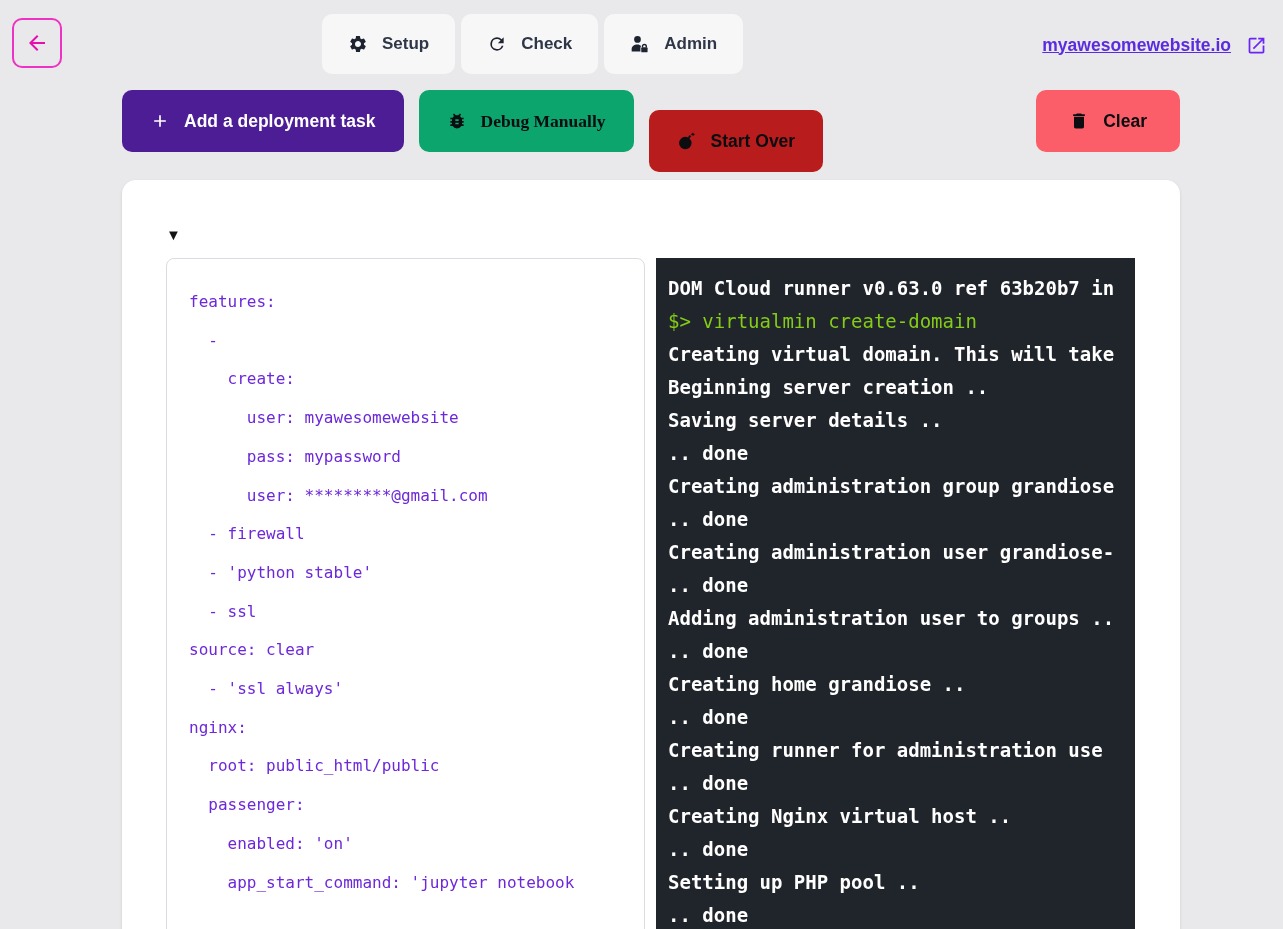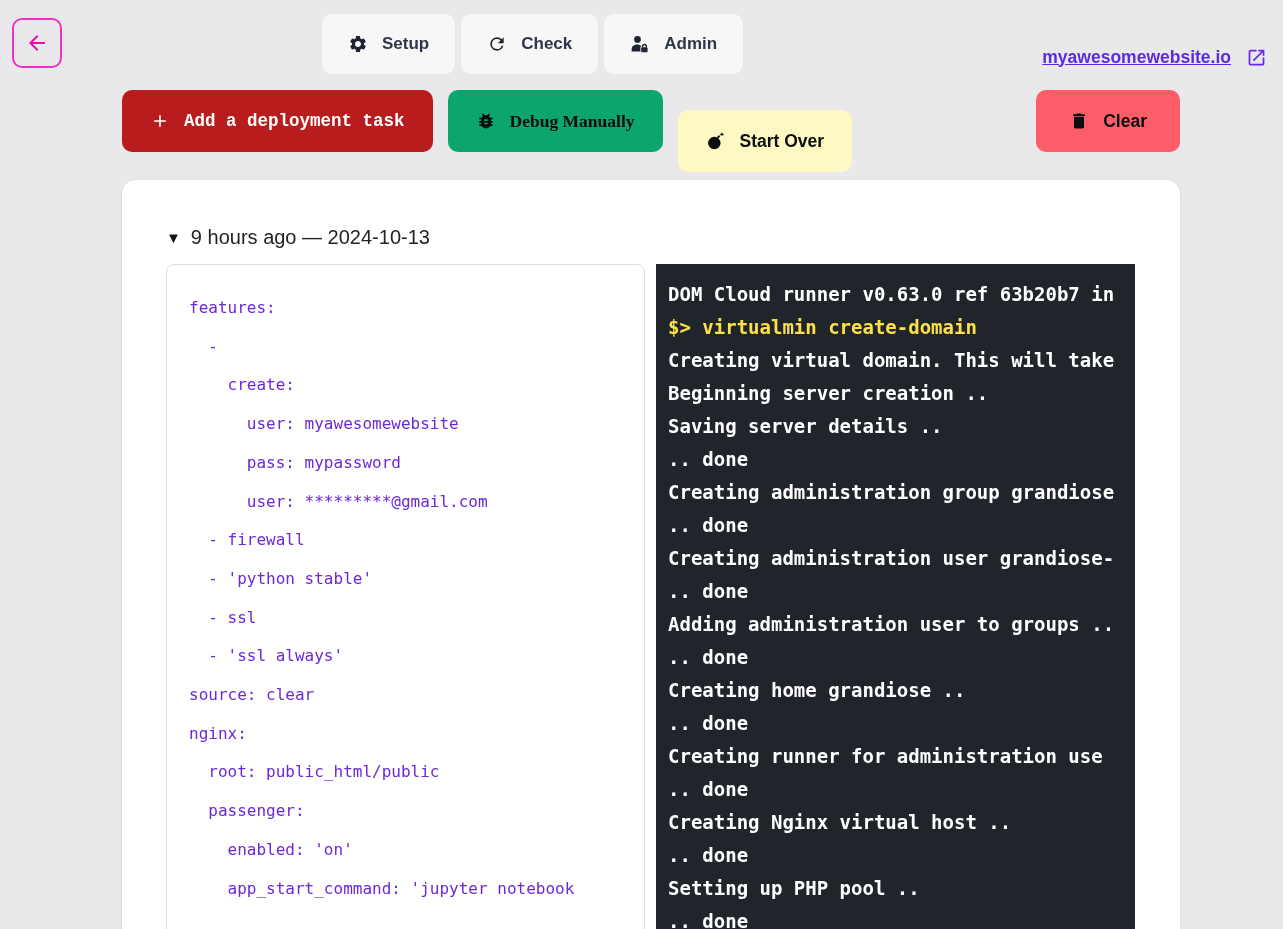--- a/index.html
+++ b/index.html
@@ -18,34 +18,34 @@
     background:transparent;border:2px solid #ee32c3;border-radius:10px;
     color:#e60fae;display:flex;align-items:center;justify-content:center;padding:0;
   }
   .nav-group{position:absolute;left:322px;top:14px;display:flex;gap:6px;}
   .nav-btn{
     height:60px;padding:4px 26px;background:#f8f7f8;border:none;border-radius:10px;
     display:flex;align-items:center;gap:14px;
     font-size:17px;font-weight:600;color:#2e3747;
   }
   .nav-btn svg{width:20px;height:20px;color:#1d2430;}
-  .site-area{position:absolute;right:16px;top:12px;height:90px;display:flex;align-items:center;gap:15px;}
+  .site-area{position:absolute;right:16px;top:0;height:90px;display:flex;align-items:center;gap:15px;}
   .site-link{color:#5b2be0;font-size:17.5px;font-weight:600;text-decoration:underline;}
   .ext-icon{color:#6a26f5;display:flex;}
 
   
   .action-row{display:flex;align-items:center;height:62px;padding:0 103px 0 122px;}
   .act{
     height:62px;border:none;border-radius:10px;display:flex;align-items:center;gap:14px;
     font-size:17.5px;font-weight:700;padding:0 28px;color:#0b0d10;
   }
   .act svg{width:20px;height:20px;}
-  .act.purple{background:#b91c1c;color:#ffffff;margin-right:15px;font-family:Liberation Mono, monospace;}
+  .act.purple{background:#4c1d95;color:#ffffff;margin-right:15px;}
   .act.green{background:#0ca56e;margin-right:15px;font-family:Liberation Serif, serif;}
-  .act.yellow{background:#fef9c3;margin-top:40px;}
+  .act.yellow{background:#b91c1c;margin-top:40px;}
   .act.red{background:#fb5e69;margin-left:auto;padding:0 33px;}
 
   
   .card{
     margin:28px 0 0 122px;width:1058px;box-sizing:border-box;
     background:#ffffff;border-radius:14px;box-shadow:0 1px 3px rgba(25,25,40,.12);
     padding:46px 44px 40px;min-height:780px;
   }
   .card-header{
     display:flex;align-items:center;gap:10px;margin-bottom:15px;cursor:pointer;
@@ -66,21 +66,21 @@
 
   .terminal{
     width:479px;box-sizing:border-box;min-height:675px;
     background:#20242b;padding:14px 0 14px 12px;overflow:hidden;
   }
   .tline{
     font-family:"DejaVu Sans Mono","Liberation Mono",monospace;
     font-size:19px;line-height:33px;white-space:pre;
     color:#ffffff;font-weight:700;
   }
-  .tline.muted{color:#fde047;font-weight:700;}
+  .tline.muted{color:#84cc16;font-weight:400;}
 </style>
 </head>
 <body>
 
 <header class="topbar">
   <button class="back-btn">
     <svg width="24" height="24" viewBox="0 0 24 24" fill="currentColor">
         <path d="M20 11H7.83l5.59-5.59L12 4l-8 8 8 8 1.41-1.41L7.83 13H20v-2z"></path>
       </svg>
   </button>
@@ -144,36 +144,35 @@
     <svg viewBox="0 0 24 24" fill="currentColor">
         <path d="M6 19c0 1.1.9 2 2 2h8c1.1 0 2-.9 2-2V7H6v12zM19 4h-3.5l-1-1h-5l-1 1H5v2h14V4z"></path>
       </svg>
     <span>Clear</span>
   </button>
 </div>
 
 <section class="card">
   <div class="card-header">
     <span class="tri">▼</span>
-    <span>9 hours ago — 2024-10-13</span>
   </div>
   <div class="panels">
     <div class="yaml-panel">
 
     <div class="yline">features:</div>
         <div class="yline">  -</div>
         <div class="yline">    create:</div>
         <div class="yline">      user: myawesomewebsite</div>
         <div class="yline">      pass: mypassword</div>
         <div class="yline">      user: *********@gmail.com</div>
         <div class="yline">  - firewall</div>
         <div class="yline">  - 'python stable'</div>
         <div class="yline">  - ssl</div>
+        <div class="yline">source: clear</div>
         <div class="yline">  - 'ssl always'</div>
-        <div class="yline">source: clear</div>
         <div class="yline">nginx:</div>
         <div class="yline">  root: public_html/public</div>
         <div class="yline">  passenger:</div>
         <div class="yline">    enabled: 'on'</div>
         <div class="yline">    app_start_command: 'jupyter notebook</div>
       </div>
     <div class="terminal">
 
     <div class="tline bold">DOM Cloud runner v0.63.0 ref 63b20b7 in</div>
         <div class="tline muted">$&gt; virtualmin create-domain</div>

